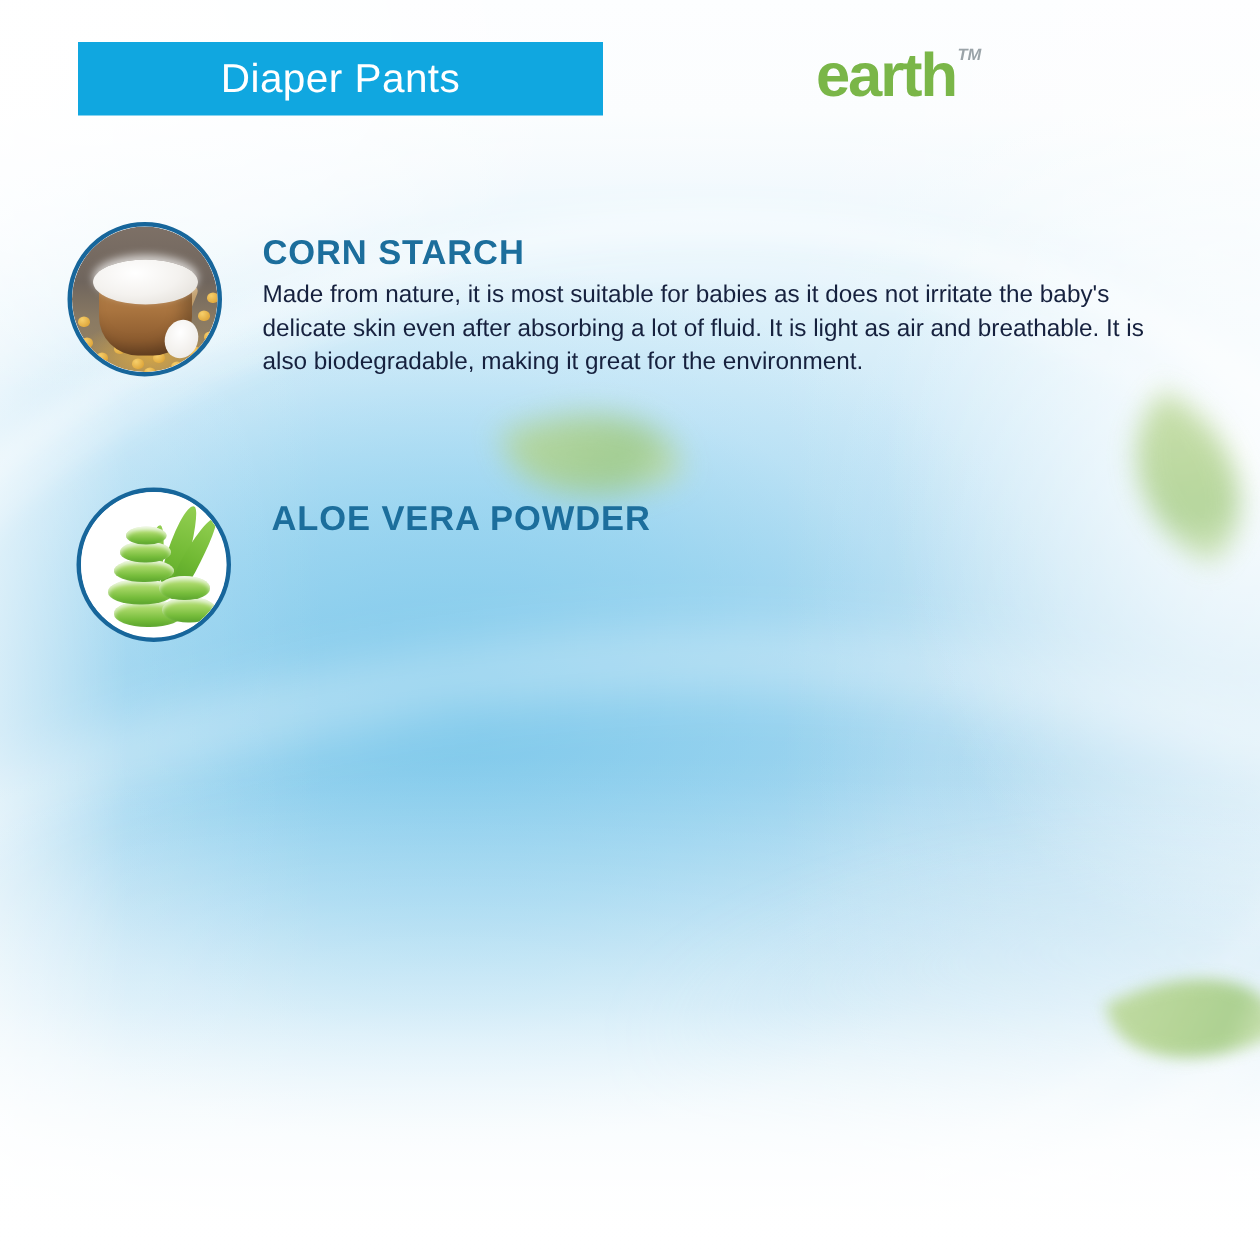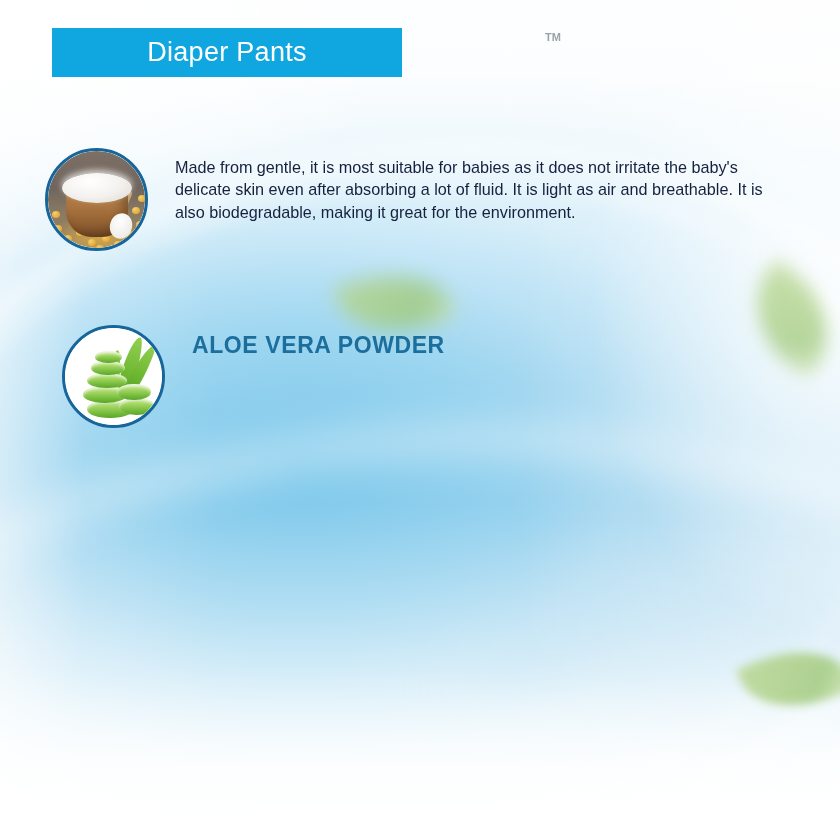--- a/index.html
+++ b/index.html
@@ -208,30 +208,31 @@
   }
   .brand-mama  { color: #29a3dc; }
   .brand-earth { color: #7ab648; }
   .brand-tm {
     color: #9aa3a8;
     font-size: 11px;
     font-weight: 700;
     margin-top: 2px;
     margin-left: 1px;
     letter-spacing: 0;
+    font-style: italic;
   }
 
   
   .ingredient {
     position: absolute;
     display: flex;
     align-items: flex-start;
   }
   .ing-1 { left: 45px; top: 148px; }
-  .ing-2 { left: 62px; top: 325px; }
+  .ing-2 { left: 51px; top: 325px; }
 
   .ing-icon {
     position: relative;
     width: 103px;
     height: 103px;
     min-width: 103px;
     border-radius: 50%;
     border: 3px solid #17669b;
     overflow: hidden;
     background: #ffffff;
@@ -351,20 +352,21 @@
     </div>
   <div class="leaf leaf-3">
       <i></i>
     </div>
 
   <div class="title-banner">
     <span class="title-banner-text">Diaper Pants</span>
   </div>
 
   <div class="brand-logo">
+      <span class="brand-word brand-earth">earth</span>
       <span class="brand-tm">TM</span>
   </div>
 
   <div class="ingredient ing-1">
     <div class="ing-icon">
       <div class="ing-icon-art art-corn">
         <span class="kernel" style="left:6px;  top:74px;"></span>
         <span class="kernel" style="left:16px; top:84px;"></span>
         <span class="kernel" style="left:28px; top:78px;"></span>
         <span class="kernel" style="left:40px; top:88px;"></span>
@@ -378,21 +380,22 @@
         <div class="corn-spoon-handle"></div>
         <div class="corn-bowl"></div>
         <div class="corn-powder"></div>
         <div class="corn-spoon"></div>
         <span class="kernel" style="left:12px; top:92px;"></span>
         <span class="kernel" style="left:48px; top:94px;"></span>
         <span class="kernel" style="left:72px; top:96px;"></span>
       </div>
     </div>
     <div class="ing-text">
-      <p class="ing-body">Made from gentle, it is most suitable for babies as it does not irritate the baby's delicate skin even after absorbing a lot of fluid. It is light as air and breathable. It is also biodegradable, making it great for the environment.</p>
+      <h2 class="ing-heading">CORN STARCH</h2>
+      <p class="ing-body">Made from nature, it is most suitable for babies as it does not irritate the baby's delicate skin even after absorbing a lot of fluid. It is light as air and breathable. It is also biodegradable, making it great for the environment.</p>
     </div>
   </div>
 
   <div class="ingredient ing-2">
     <div class="ing-icon">
       <div class="ing-icon-art art-aloe">
 
         <div class="aloe-blade" style="left:58px; top:8px;  width:15px; height:62px; transform:rotate(16deg);"></div>
         <div class="aloe-blade" style="left:70px; top:14px; width:12px; height:54px; transform:rotate(28deg);"></div>
         <div class="aloe-blade" style="left:44px; top:22px; width:11px; height:44px; transform:rotate(6deg);"></div>

